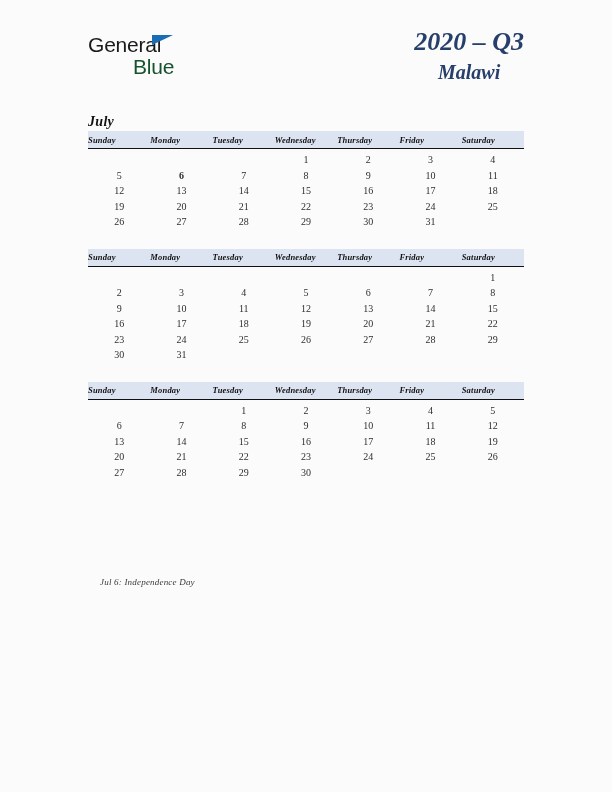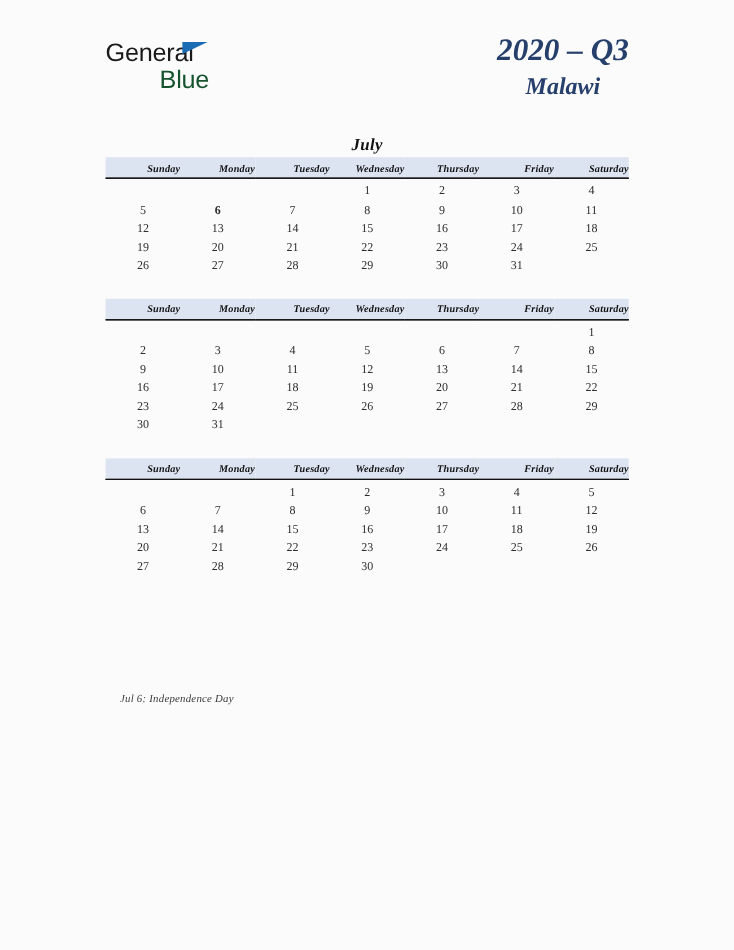--- a/index.html
+++ b/index.html
@@ -92,21 +92,20 @@
     position: absolute;
     top: 112px;
     left: 88px;
     width: 436px;
   }
   .month-block {
     width: 436px;
     margin-bottom: 19px;
   }
   .month-name {
-    text-align: center;
     font-family: "Liberation Serif", "DejaVu Serif", serif;
     font-style: italic;
     font-weight: bold;
     font-size: 14px;
     color: #111111;
     height: 19px;
     line-height: 19px;
     letter-spacing: 0.3px;
   }
   table.cal {
@@ -117,21 +116,21 @@
   table.cal thead tr {
     background: #dce3f1;
   }
   table.cal th {
     font-family: "Liberation Serif", "DejaVu Serif", serif;
     font-style: italic;
     font-weight: bold;
     font-size: 8.5px;
     color: #111111;
     height: 17px;
-    text-align: right;
+    text-align: left;
     border-bottom: 1.6px solid #101010;
     letter-spacing: 0.2px;
     padding: 0;
   }
   table.cal td {
     font-family: "Liberation Serif", "DejaVu Serif", serif;
     font-size: 10px;
     color: #2e2e2e;
     height: 15.5px;
     text-align: center;

